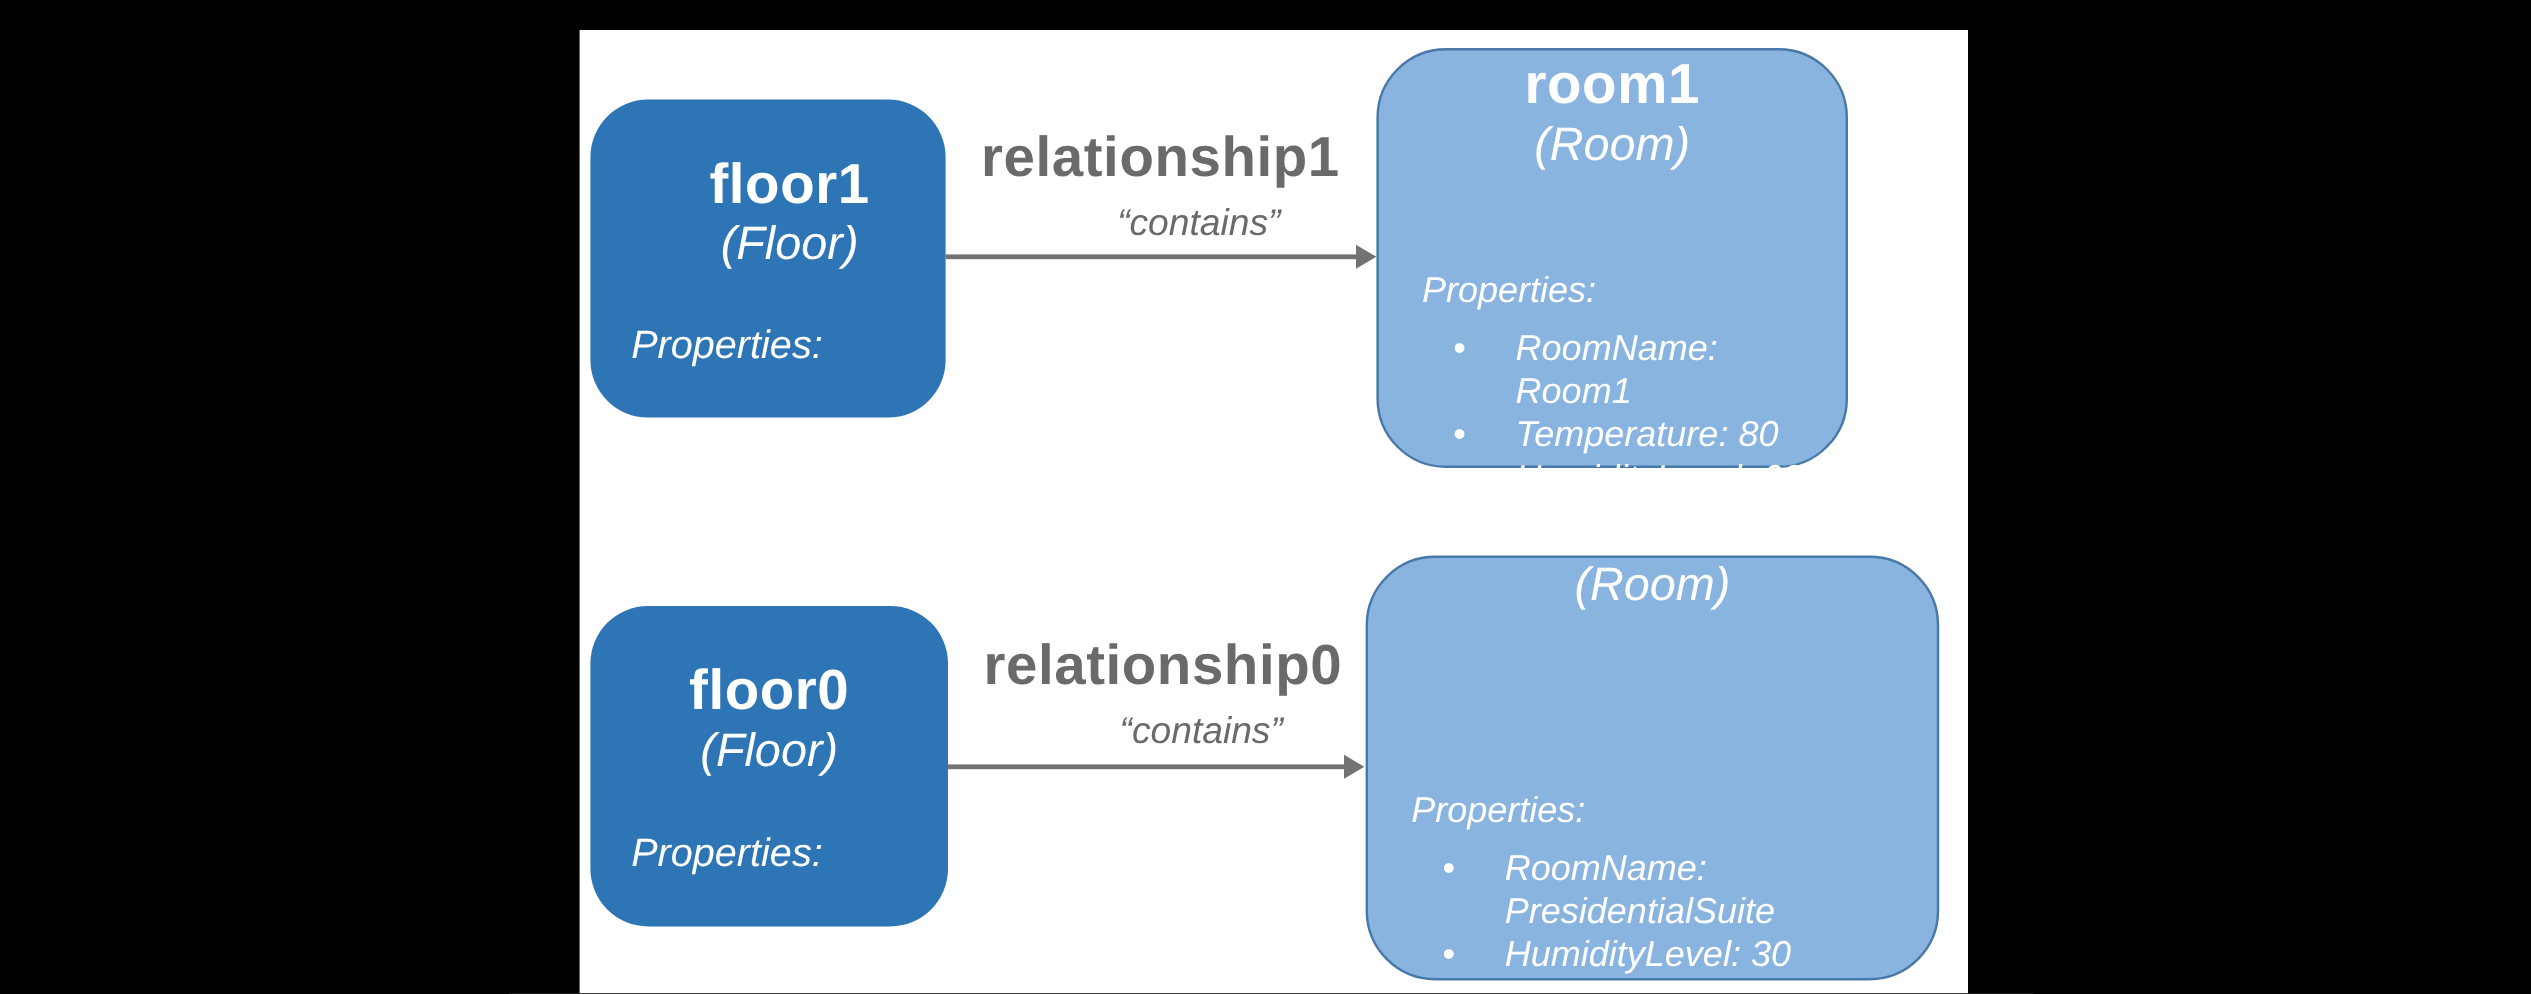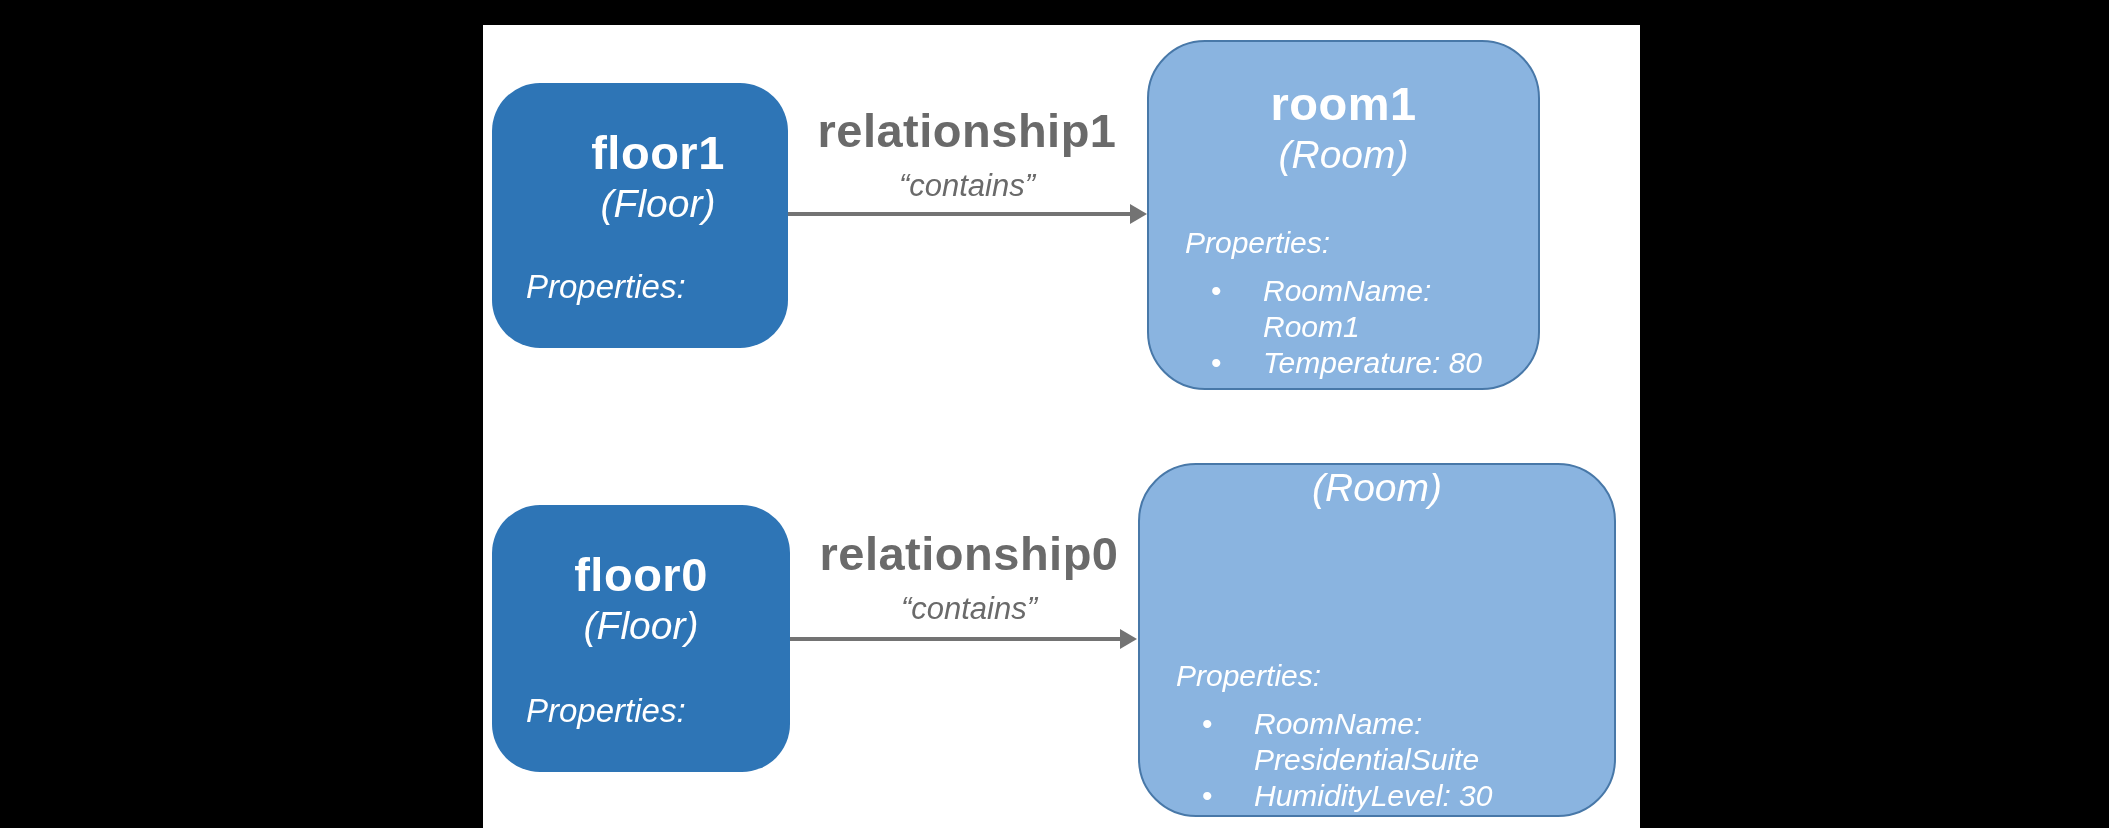--- a/index.html
+++ b/index.html
@@ -32,21 +32,21 @@
     border: 2px solid var(--room-border, #4878a8);
     border-radius: 58px;
   }
   .node-title {
     font-size: 47px;
     font-weight: 700;
     line-height: 1.2;
     letter-spacing: 0.5px;
   }
   .floor .node-title { margin-top: 42px; }
-  .room  .node-title { margin-top: 34px; }
+  .room  .node-title { }
   .node-subtitle {
     font-size: 39px;
     font-style: italic;
     line-height: 1.2;
   }
   .floor-props-label {
     position: absolute;
     left: 34px; bottom: 42px;
     font-size: 33px;
     font-style: italic;
@@ -84,20 +84,21 @@
     color: var(--rel-text, #6a6a6a);
     letter-spacing: 0.5px;
   }
   .rel-caption {
     position: absolute;
     text-align: center;
     font-size: 31px;
     font-style: italic;
     line-height: 1.15;
     color: var(--rel-text, #6a6a6a);
+    padding-left: 32px;
   }
   .arrow-line {
     position: absolute;
     height: 4px;
     background: var(--arrow-gray, #737373);
   }
   .arrow-head {
     position: absolute;
     width: 0; height: 0;
     border-left: 17px solid var(--arrow-gray, #737373);
@@ -123,20 +124,21 @@
   <div class="arrow-head" style="left:1130px; top:204px;"></div>
 
   <div class="node room" style="left:1147px; top:40px; width:393px; height:350px;">
     <div class="node-title">room1</div>
     <div class="node-subtitle">(Room)</div>
     <div class="room-props" style="top:183px;">
       <div class="props-label">Properties:</div>
       <ul>
         <li>RoomName: Room1</li>
         <li>Temperature: 80</li>
+        <li>HumidityLevel: 60</li>
       </ul>
     </div>
   </div>
 
   <div class="node floor" style="left:492px; top:505px; width:298px; height:267px;">
     <div class="node-title">floor0</div>
     <div class="node-subtitle">(Floor)</div>
     <div class="floor-props-label">Properties:</div>
   </div>
 

